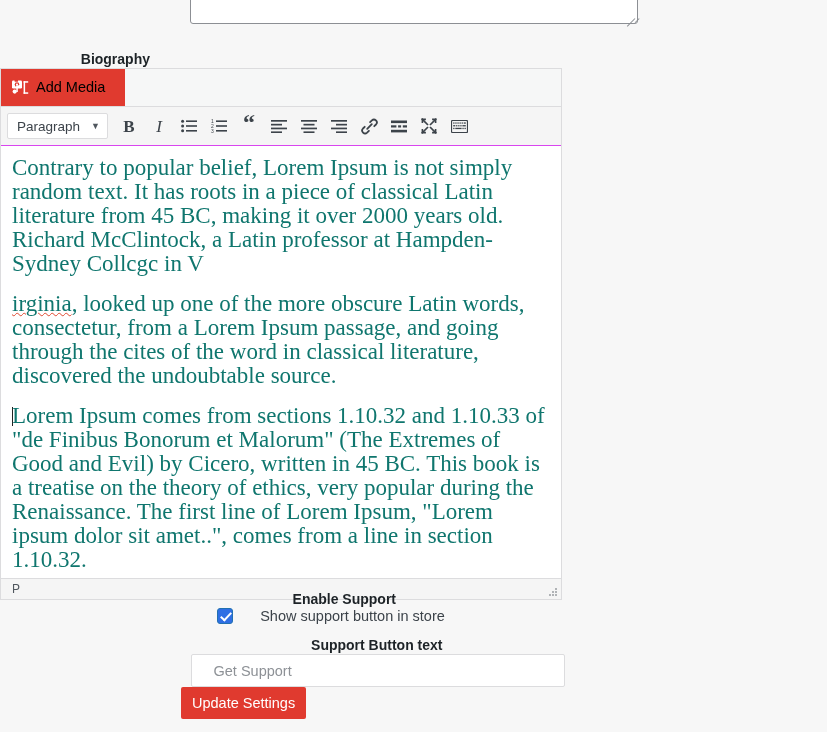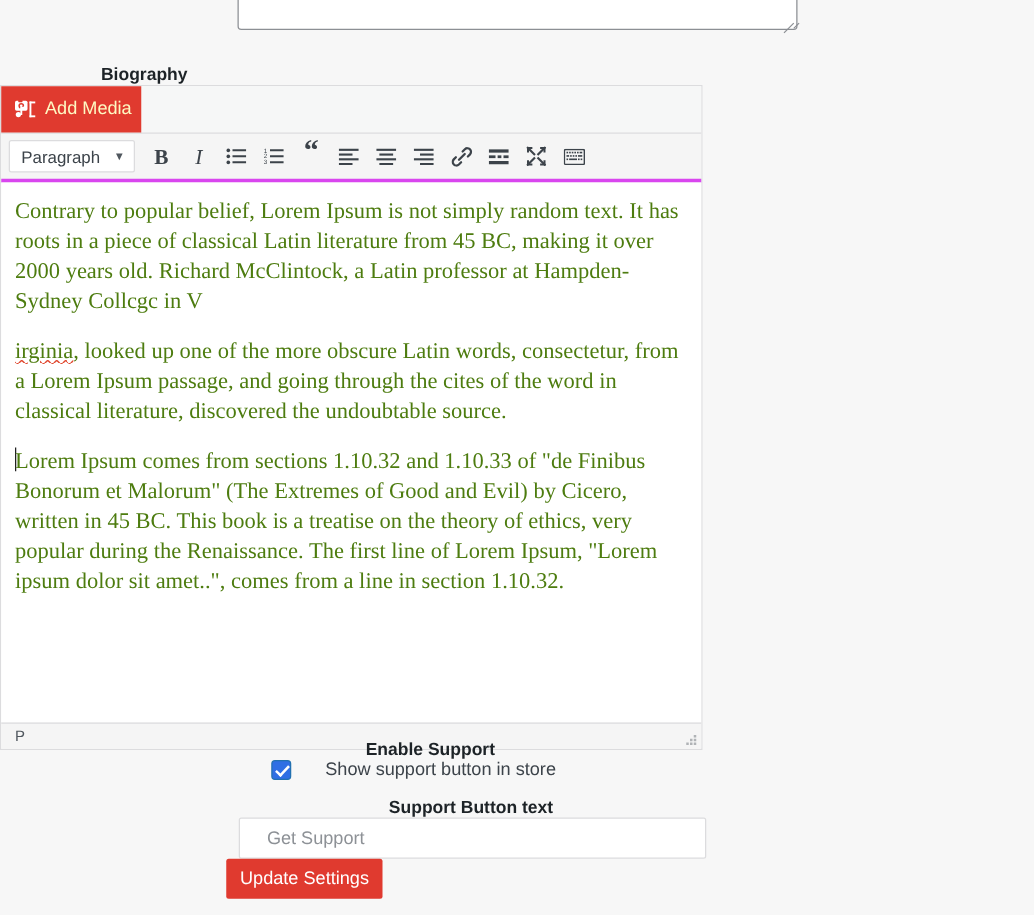--- a/index.html
+++ b/index.html
@@ -100,42 +100,42 @@
     border-bottom: 1px solid #dcdcde;
     padding: 0;
     height: 37px;
     position: relative;
   }
   .add-media-btn {
     display: inline-flex;
     align-items: center;
     gap: 6px;
     background: #e03a2f;
-    color: #fef9c3;
+    color: #000000;
     border: none;
     height: 37px;
-    padding: 0 8px 0 11px;
+    padding: 0 20px 0 11px;
     font-family: "Liberation Sans", sans-serif;
     font-size: 14.5px;
     font-weight: 400;
     cursor: pointer;
     line-height: 1;
   }
   .media-icon {
     display: inline-block;
     width: 18px;
     height: 16px;
     position: relative;
     flex-shrink: 0;
   }
 
   
   .tmce-toolbar {
     background: #f5f5f5;
-    border-bottom: 3px solid #d946ef;
+    border-bottom: 1px solid #d946ef;
     display: flex;
     align-items: center;
     height: 39px;
     padding: 0 6px;
     box-sizing: border-box;
   }
   .fmt-select {
     display: inline-flex;
     align-items: center;
     justify-content: space-between;
@@ -195,23 +195,23 @@
 
   
   .editor-body {
     height: 432px;
     background: #ffffff;
     padding: 10px 12px 0 11px;
     box-sizing: border-box;
     overflow: hidden;
     position: relative;
     font-family: "Liberation Serif", serif;
-    font-size: 18px;
+    font-size: 23px;
     line-height: 24px;
-    color: #4d7c0f;
+    color: #0f766e;
     cursor: text;
   }
   .editor-body p {
     margin: 0 0 16px 0;
   }
   .misspell {
     text-decoration: underline;
     text-decoration-style: wavy;
     text-decoration-color: #e0482f;
     text-decoration-thickness: 1px;

